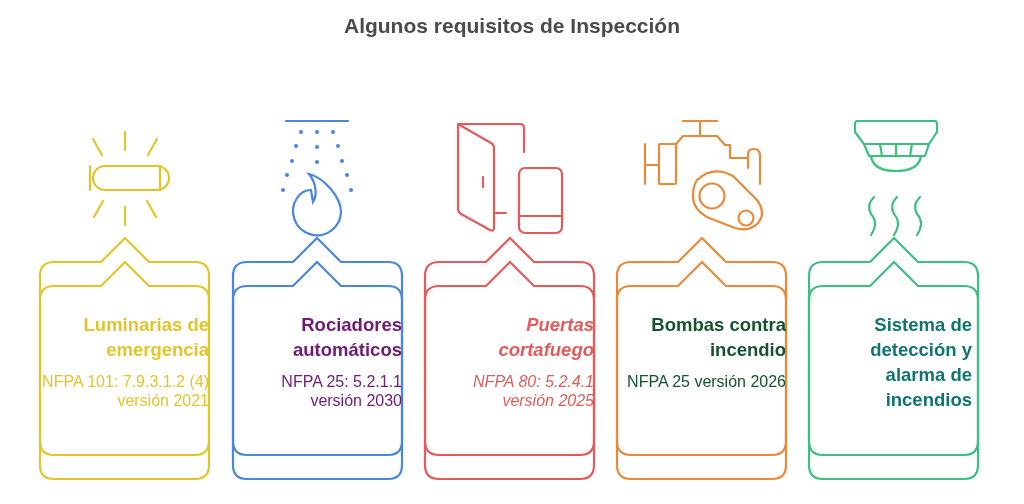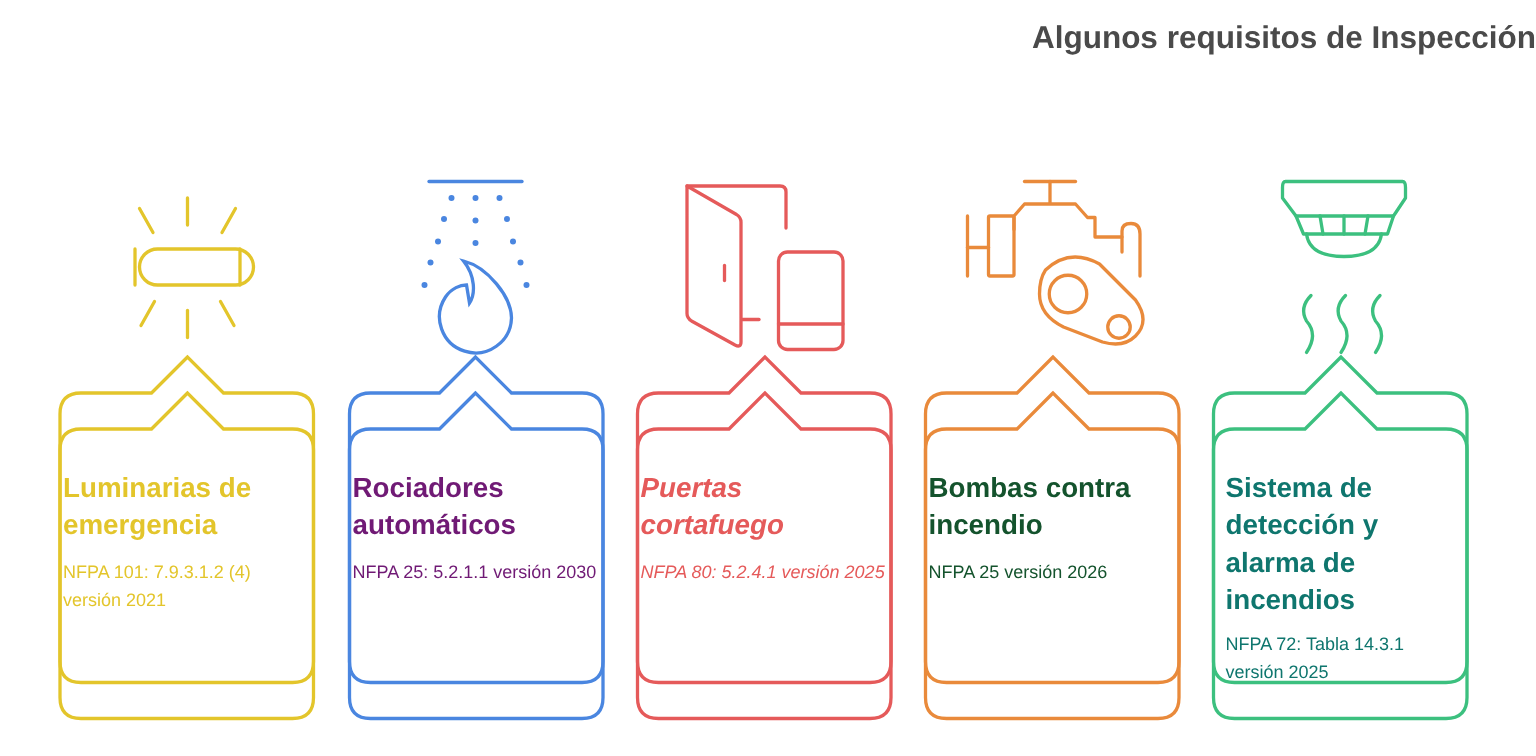--- a/index.html
+++ b/index.html
@@ -1,26 +1,26 @@
 <!DOCTYPE html>
 <html><head>
 <meta charset="utf-8">
 <style>
   html, body { margin:0; padding:0; background:#ffffff; }
   body { width:1024px; height:504px; position:relative; overflow:hidden;
          font-family:"Liberation Sans", "DejaVu Sans", sans-serif; }
-  .title { position:absolute; left:0; top:12px; width:1024px; text-align:right;
+  .title { position:absolute; left:0; top:12px; width:1024px; text-align:center;
            color:#4a4a4a; font-weight:bold; font-size:21px; line-height:28px; }
   .title div { white-space:nowrap; }
   .item { position:absolute; top:110px; width:185px; height:380px; }
   .item svg.icon { position:absolute; left:0; top:0; }
   .item svg.frame { position:absolute; left:0; top:0; }
-  .card-text { position:absolute; left:10px; width:167px; top:202px; text-align:left; }
+  .card-text { position:absolute; left:10px; width:167px; top:202px; text-align:right; }
   .card-title { font-weight:bold; font-size:18.5px; line-height:25px; margin-top:0; }
-  .card-sub { font-size:12px; line-height:19px; margin-top:10px; }
+  .card-sub { font-size:16px; line-height:19px; margin-top:10px; }
 </style>
 </head>
 <body>
 
 <div class="title">
   <div>Algunos requisitos de Inspección</div>
 </div>
 
 <div class="item" style="left:32px; color:#e3c52b;">
   <svg class="icon" width="185" height="130" viewBox="0 0 185 130" fill="none" stroke="#e3c52b" stroke-width="2.2" stroke-linecap="round">
@@ -127,15 +127,14 @@
     <path d="M73 87 Q65 95 70 104 Q78 113 70 125"></path>
     <path d="M96 87 Q88 95 93 104 Q101 113 93 125"></path>
     <path d="M119 87 Q111 95 116 104 Q124 113 116 125"></path>
   </svg>
   <svg class="frame" width="185" height="380" viewBox="0 0 185 380" fill="none" stroke="#3cc07f" stroke-width="2.2">
     <path d="M93 128 L69 152 H22 Q8 152 8 166 V355 Q8 369 22 369 H163 Q177 369 177 355 V166 Q177 152 163 152 H117 Z"></path>
     <path d="M93 152 L69 176 H22 Q8 176 8 190 V331 Q8 345 22 345 H163 Q177 345 177 331 V190 Q177 176 163 176 H117 Z"></path>
   </svg>
   <div class="card-text" style="left:16px; width:155px;">
     <div class="card-title">Sistema de detección y alarma de incendios</div>
-    <div class="card-sub" style="margin-top:8px;">NFPA 72: Tabla 14.3.1 versión 2025</div>
   </div>
 </div>
 
 </body></html>

